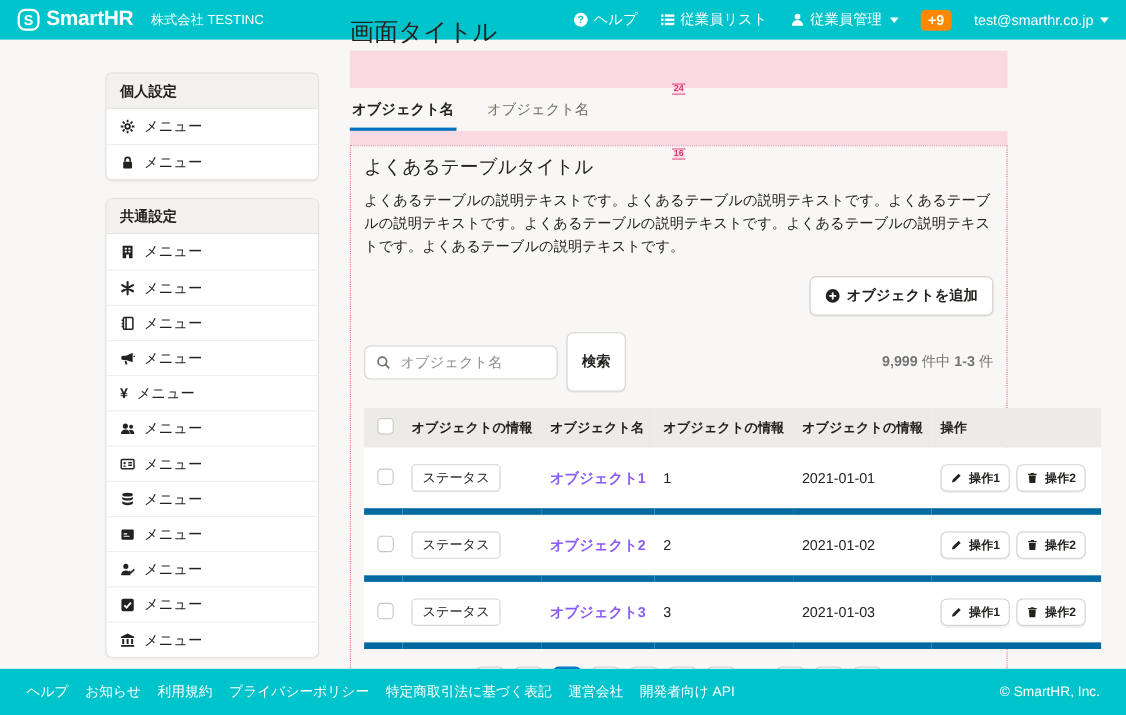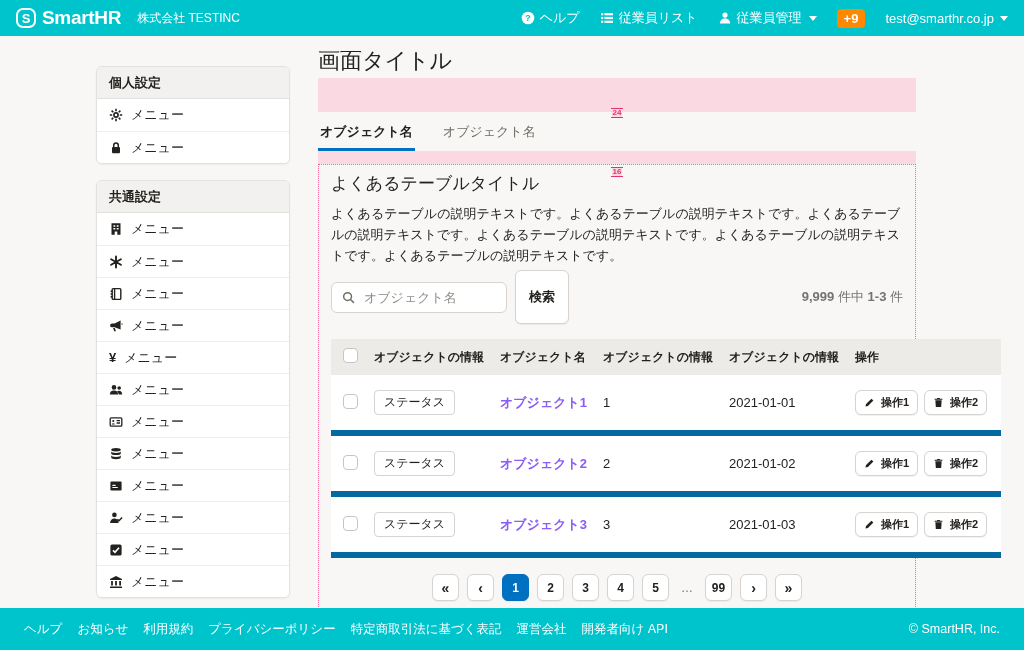--- a/index.html
+++ b/index.html
@@ -375,20 +375,31 @@
           <span class="cap"></span>
           <span class="num">16</span>
           <span class="cap"></span>
         </span>
     </div>
 
     <section class="panel">
       <h2 class="panel-title">よくあるテーブルタイトル</h2>
       <p class="panel-desc">よくあるテーブルの説明テキストです。よくあるテーブルの説明テキストです。よくあるテーブルの説明テキストです。よくあるテーブルの説明テキストです。よくあるテーブルの説明テキストです。よくあるテーブルの説明テキストです。</p>
 
+      <div class="add-row">
+        <button class="btn btn-add">
+          <span class="icon">
+              <svg width="14" height="14" viewBox="0 0 14 14">
+                <circle cx="7" cy="7" r="6.3" fill="currentColor"></circle>
+                <path d="M7 3.8v6.4M3.8 7h6.4" stroke="#fff" stroke-width="1.7"></path>
+              </svg>
+            </span>
+          <span>オブジェクトを追加</span>
+        </button>
+      </div>
 
       <div class="search-row">
         <span class="search-box">
           <span class="icon">
               <svg width="13" height="13" viewBox="0 0 14 14" fill="none" stroke="currentColor" stroke-width="1.6">
                 <circle cx="6" cy="6" r="4.2"></circle>
                 <path d="M9.2 9.2l3.6 3.6"></path>
               </svg>
             </span>
           <input type="text" placeholder="オブジェクト名" style="">

